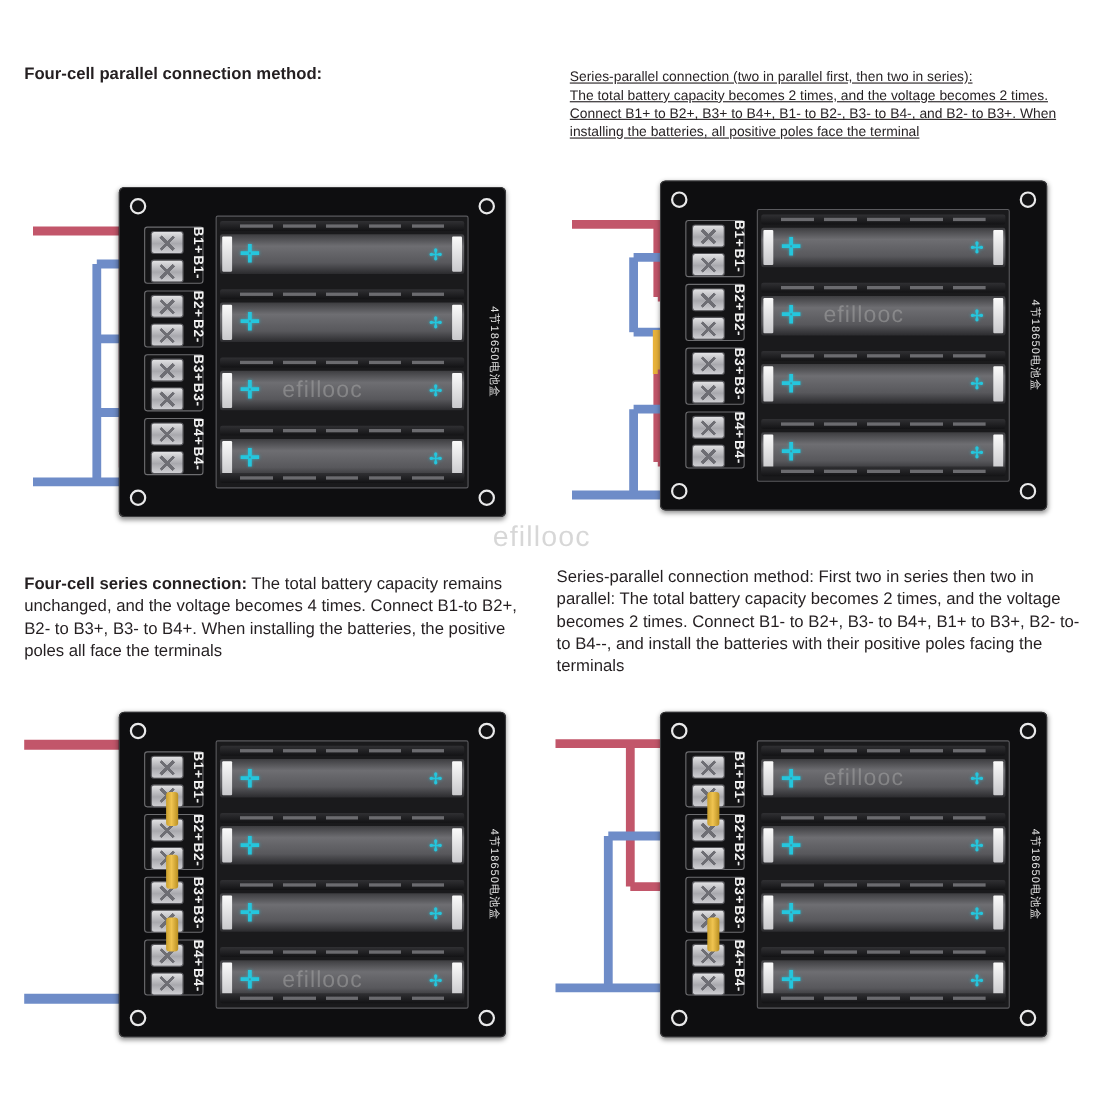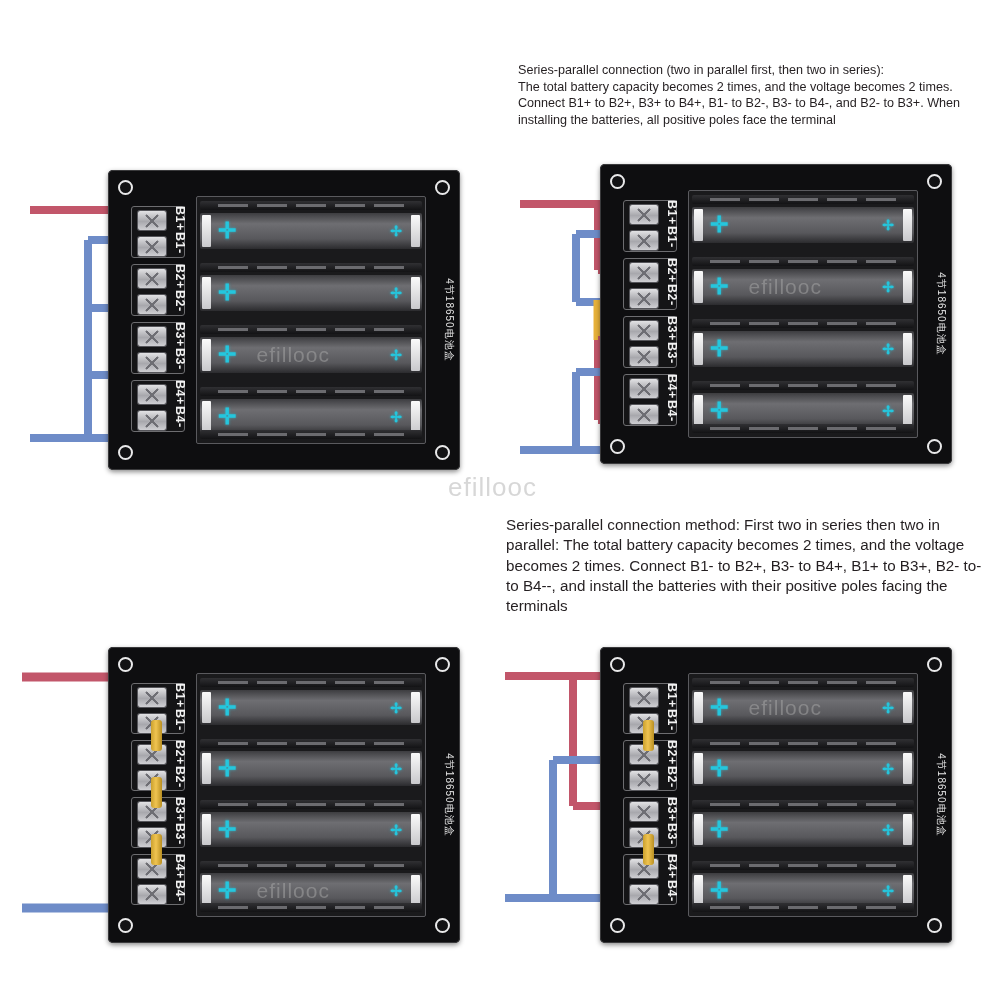--- a/index.html
+++ b/index.html
@@ -10,21 +10,21 @@
     color:#231f20;
     overflow:hidden;
     position:relative;
   }
   .page{position:absolute;inset:0;}
 
   
   .caption{position:absolute;font-size:15.2px;line-height:1.34;color:#241f21;}
   .caption b{font-weight:bold;}
   .cap1{left:22px;top:58px;width:470px;}
-  .cap2{left:518px;top:62px;width:470px;font-size:12.6px;line-height:1.33;}
+  .cap2{left:518px;top:62px;width:470px;font-size:12.6px;line-height:1.33;text-decoration:underline;}
   .cap3{left:22px;top:521px;width:470px;}
   .cap4{left:506px;top:515px;width:490px;}
 
   
   .board{
     position:absolute;
     background:#0e0e10;
     border-radius:5px;
     box-shadow:0 0 0 1px #3a3a3c inset, 0 2px 5px rgba(0,0,0,.45);
   }
@@ -116,28 +116,32 @@
 
   
   .wires{position:absolute;left:0;top:0;pointer-events:none;}
 </style>
 </head>
 <body>
 
 <div class="page">
 
   <div class="caption cap1">
-    <br>
+    <b>Four-cell parallel connection method:</b><br>
   </div>
 
   <div class="caption cap2">
     <span>Series-parallel connection (two in parallel first, then two in series):</span><br>
     <span>The total battery capacity becomes 2 times, and the voltage becomes 2 times. Connect B1+ to B2+, B3+ to B4+, B1- to B2-, B3- to B4-, and B2- to B3+. When installing the batteries, all positive poles face the terminal</span>
   </div>
 
+  <div class="caption cap3">
+    <b>Four-cell series connection:</b>
+    <span>The total battery capacity remains unchanged, and the voltage becomes 4 times. Connect B1-to B2+, B2- to B3+, B3- to B4+. When installing the batteries, the positive poles all face the terminals</span>
+  </div>
 
   <div class="caption cap4">
     <span>Series-parallel connection method: First two in series then two in parallel:</span>
     <span>The total battery capacity becomes 2 times, and the voltage becomes 2 times. Connect B1- to B2+, B3- to B4+, B1+ to B3+, B2- to- to B4--, and install the batteries with their positive poles facing the terminals</span>
   </div>
 
   <svg class="wires" width="1000" height="1000">
     <g stroke-linecap="butt" fill="none">
 
       <path d="M112,210 L112,425" stroke="#c2566a" stroke-width="8"></path>

